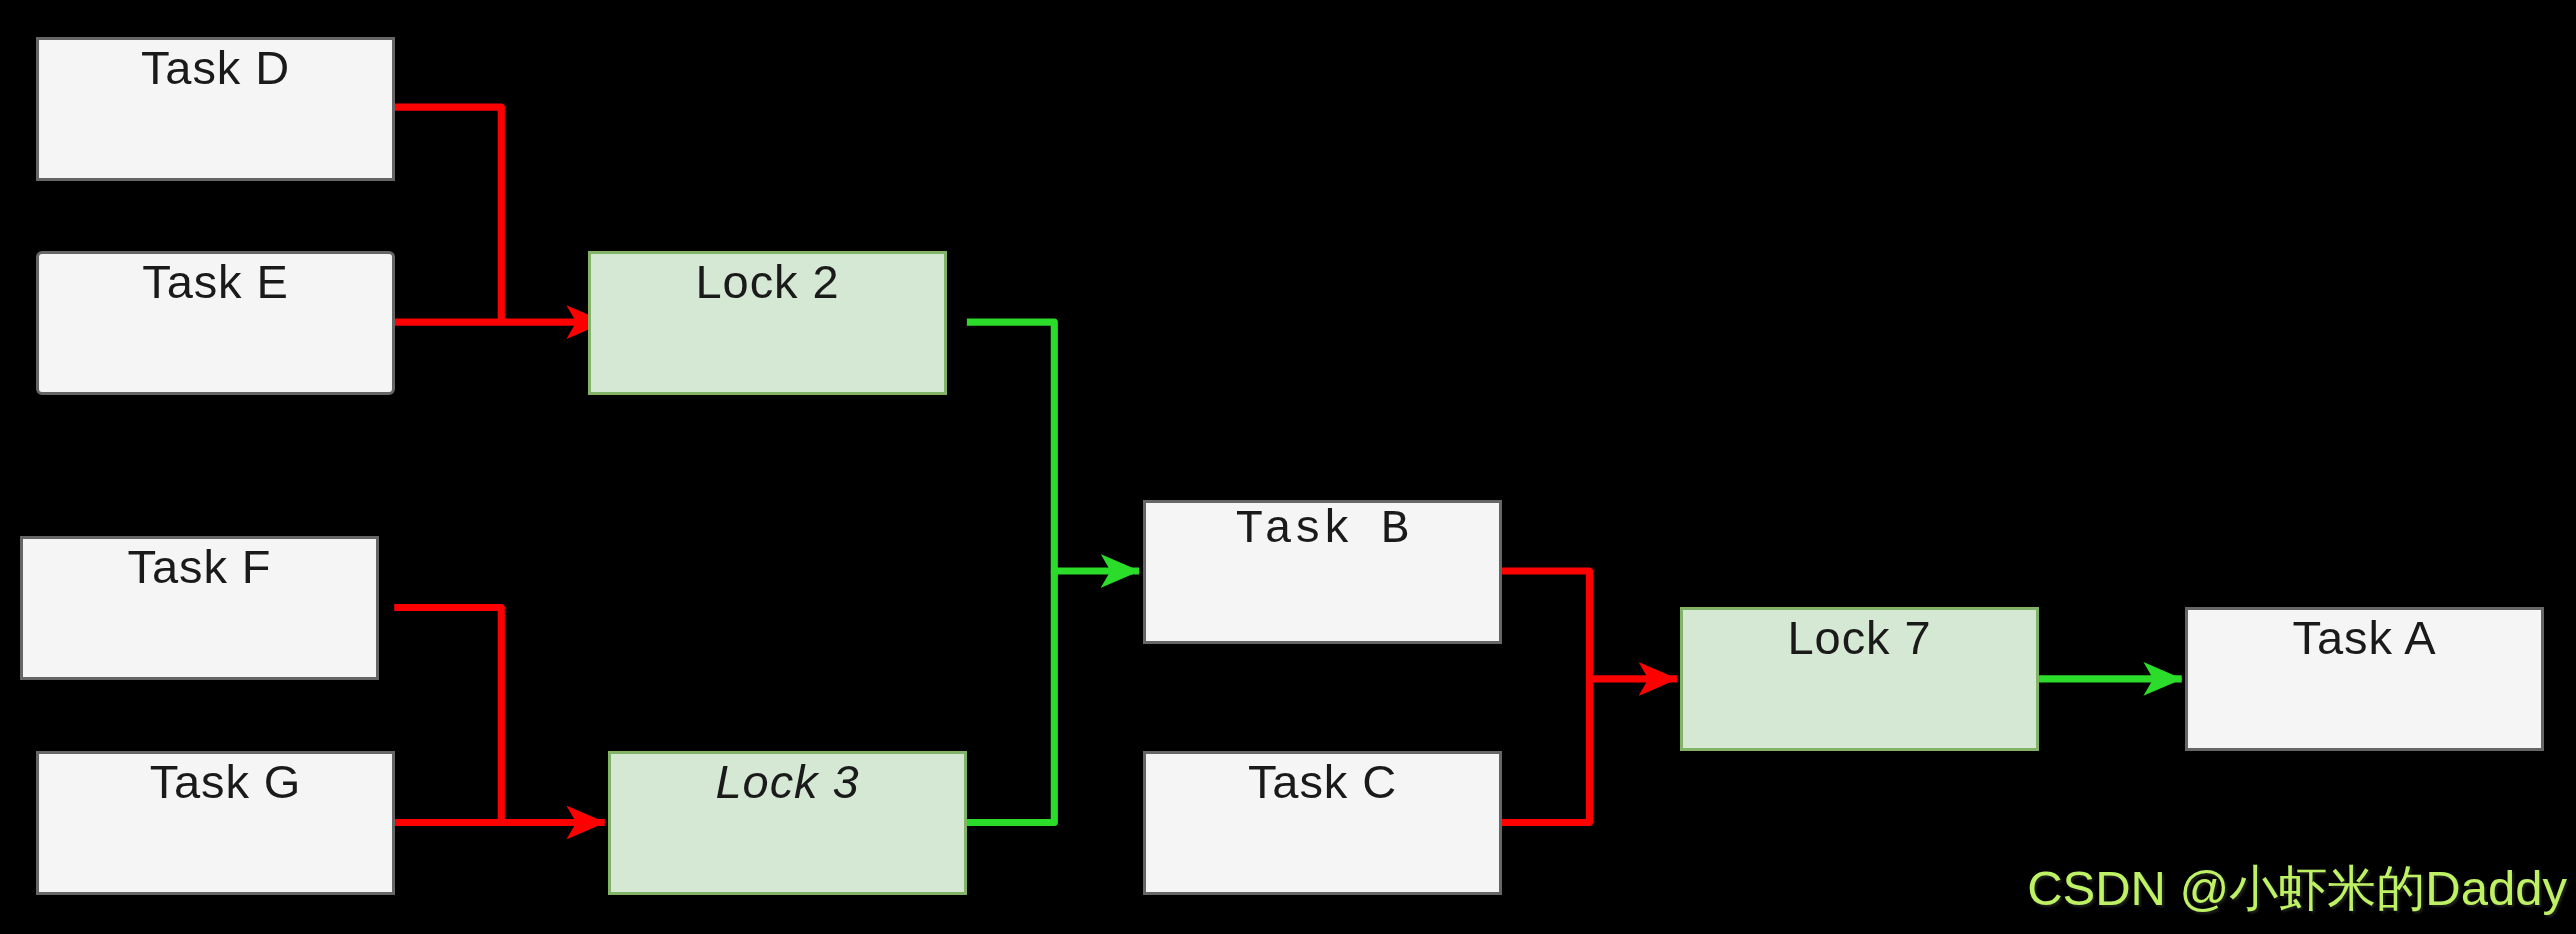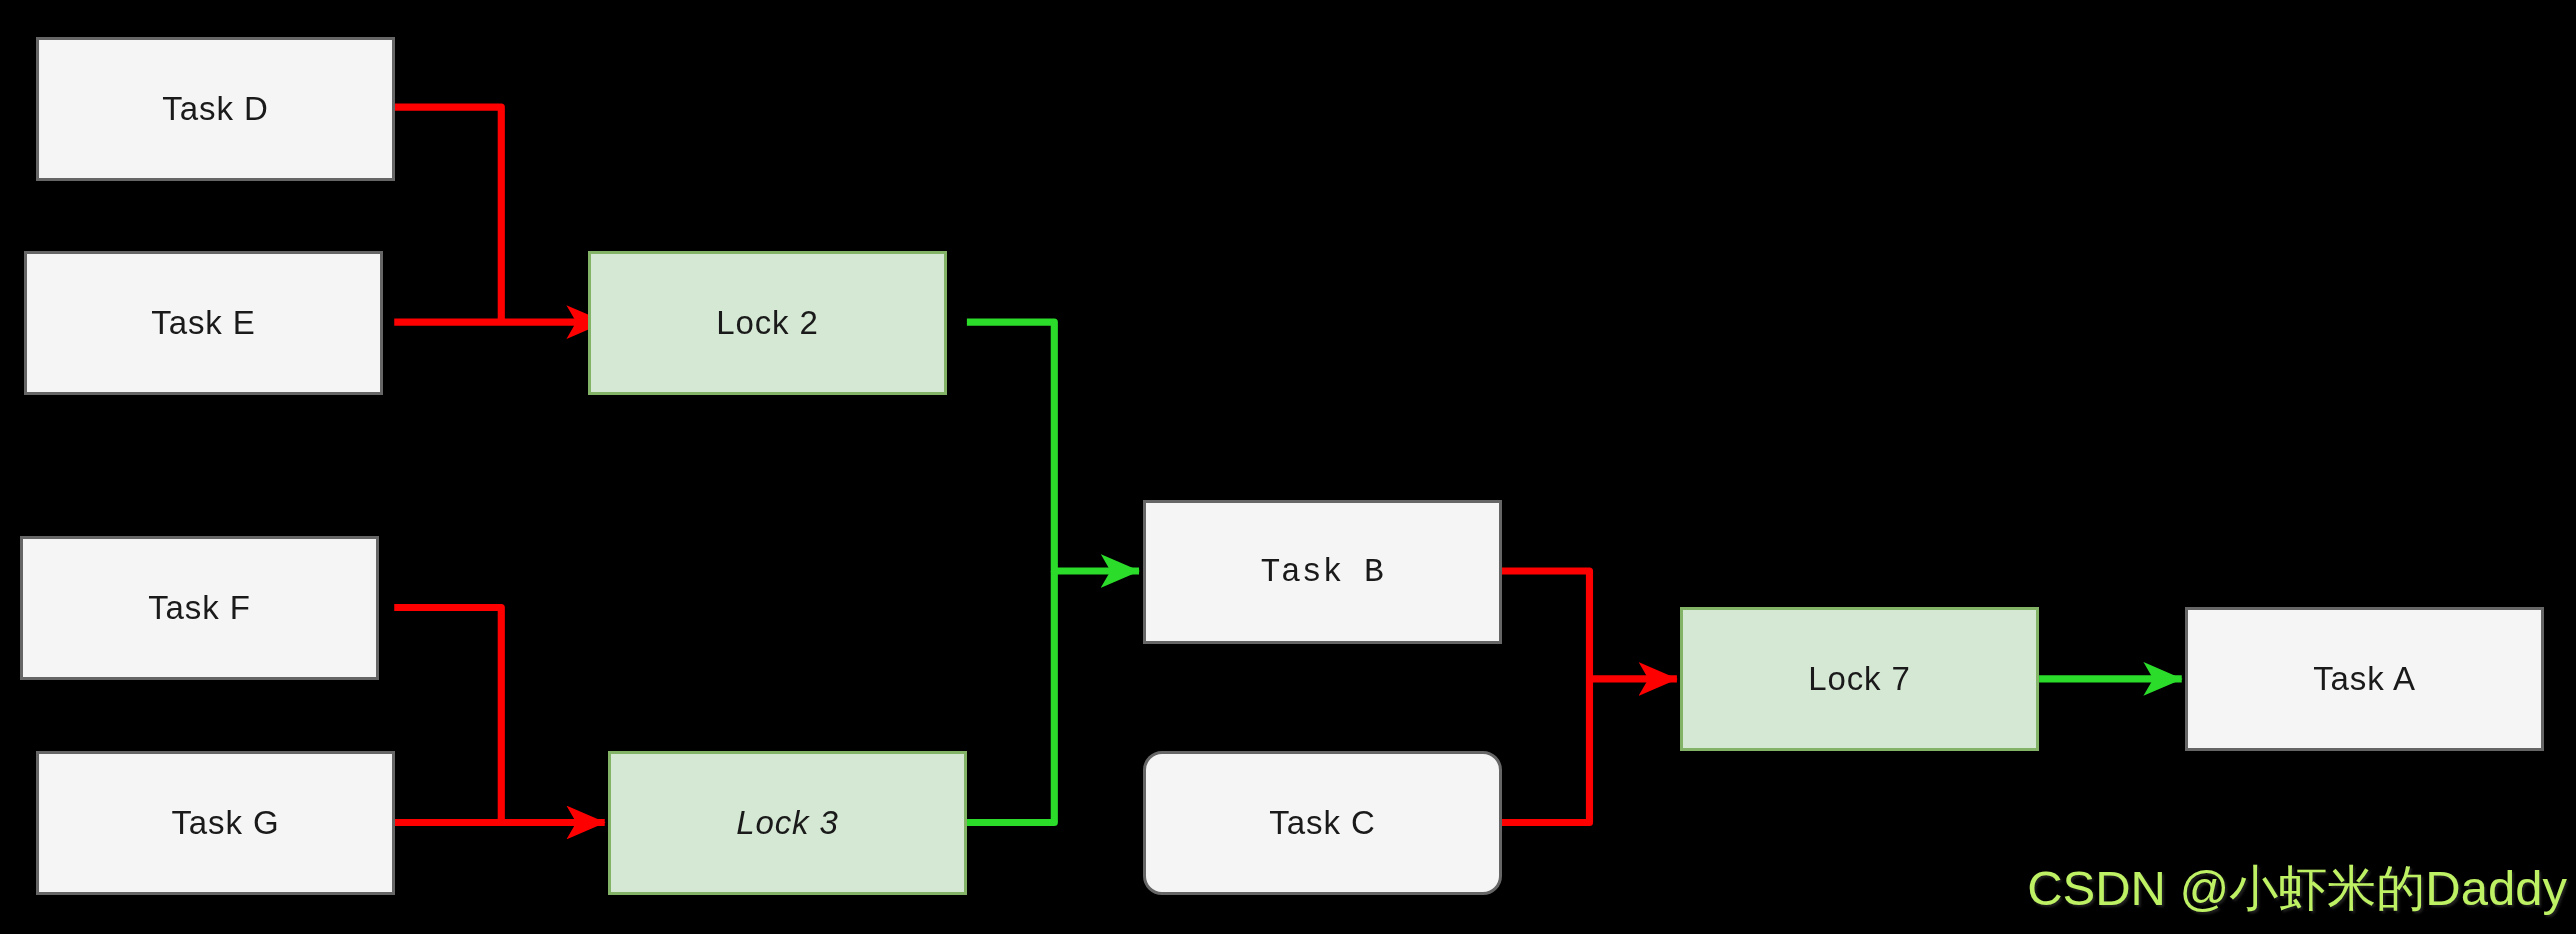--- a/index.html
+++ b/index.html
@@ -21,42 +21,41 @@
     top: 0;
     width: 2576px;
     height: 935px;
   }
   .node {
     position: absolute;
     width: 359px;
     height: 144px;
     box-sizing: border-box;
     display: flex;
-    align-items: center;
     justify-content: center;
-    font-size: 33px;
+    font-size: 47px;
     color: #1a1a1a;
     letter-spacing: 0.9px;
   }
   .node.task {
     background: #f5f5f5;
     border: 3.6px solid #666666;
   }
   .node.lock {
     background: #d5e8d4;
     border: 3.6px solid #82b366;
   }
   .node-task-d { left: 36px;   top: 37px;  }
-  .node-task-e { left: 24px;   top: 251px; }
+  .node-task-e { left: 36px;   top: 251px; border-radius: 6px; }
   .node-task-f { left: 20px;   top: 536px; }
   .node-task-g { left: 36px;   top: 751px; padding-left: 20px; }
   .node-lock-2 { left: 588px;  top: 251px; }
   .node-lock-3 { left: 608px;  top: 751px; font-style: italic; }
   .node-task-b { left: 1143px; top: 500px; font-family: Liberation Mono, monospace; }
-  .node-task-c { left: 1143px; top: 751px; border-radius: 19px; }
+  .node-task-c { left: 1143px; top: 751px; }
   .node-lock-1 { left: 1680px; top: 607px; }
   .node-task-a { left: 2185px; top: 607px; }
   .watermark {
     position: absolute;
     right: 9px;
     top: 856px;
     font-size: 49px;
     color: #bef264;
     text-shadow: 1.8px 1.8px 2.7px rgba(40,40,40,0.9);
     white-space: nowrap;

